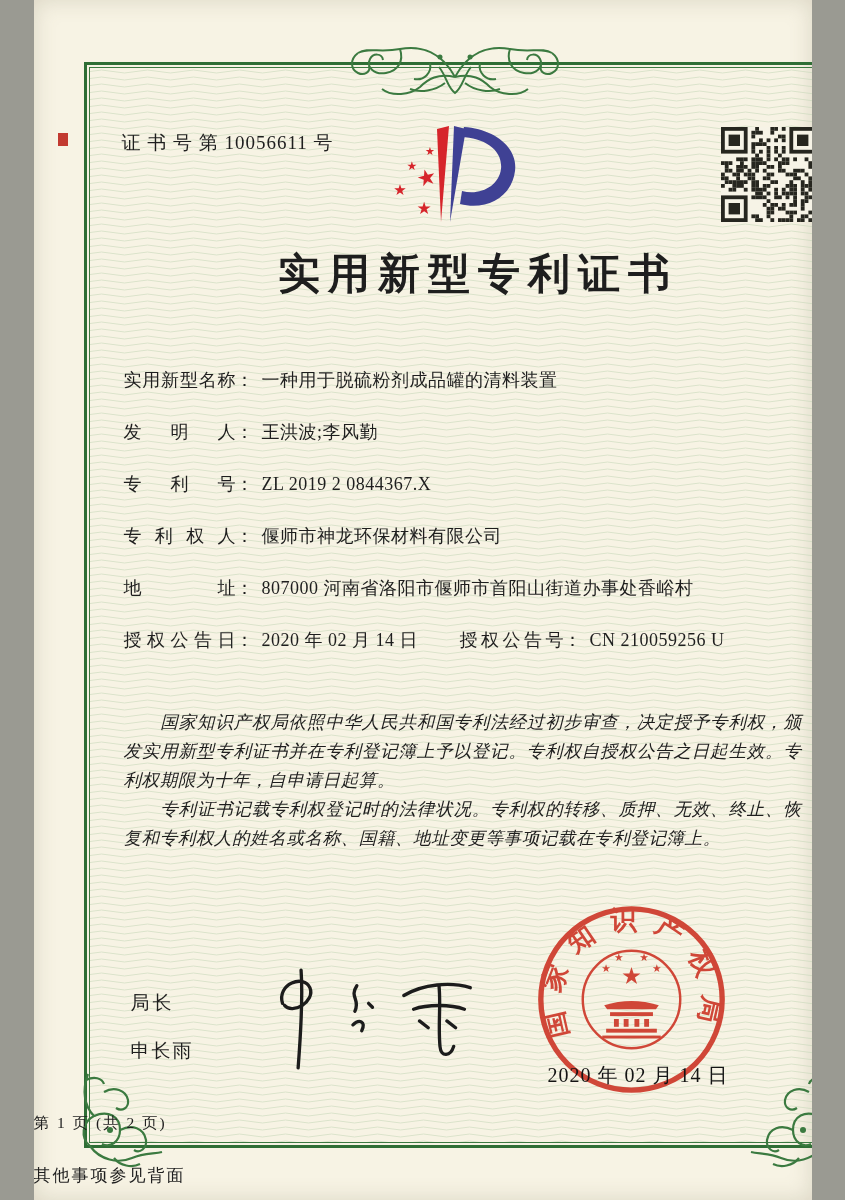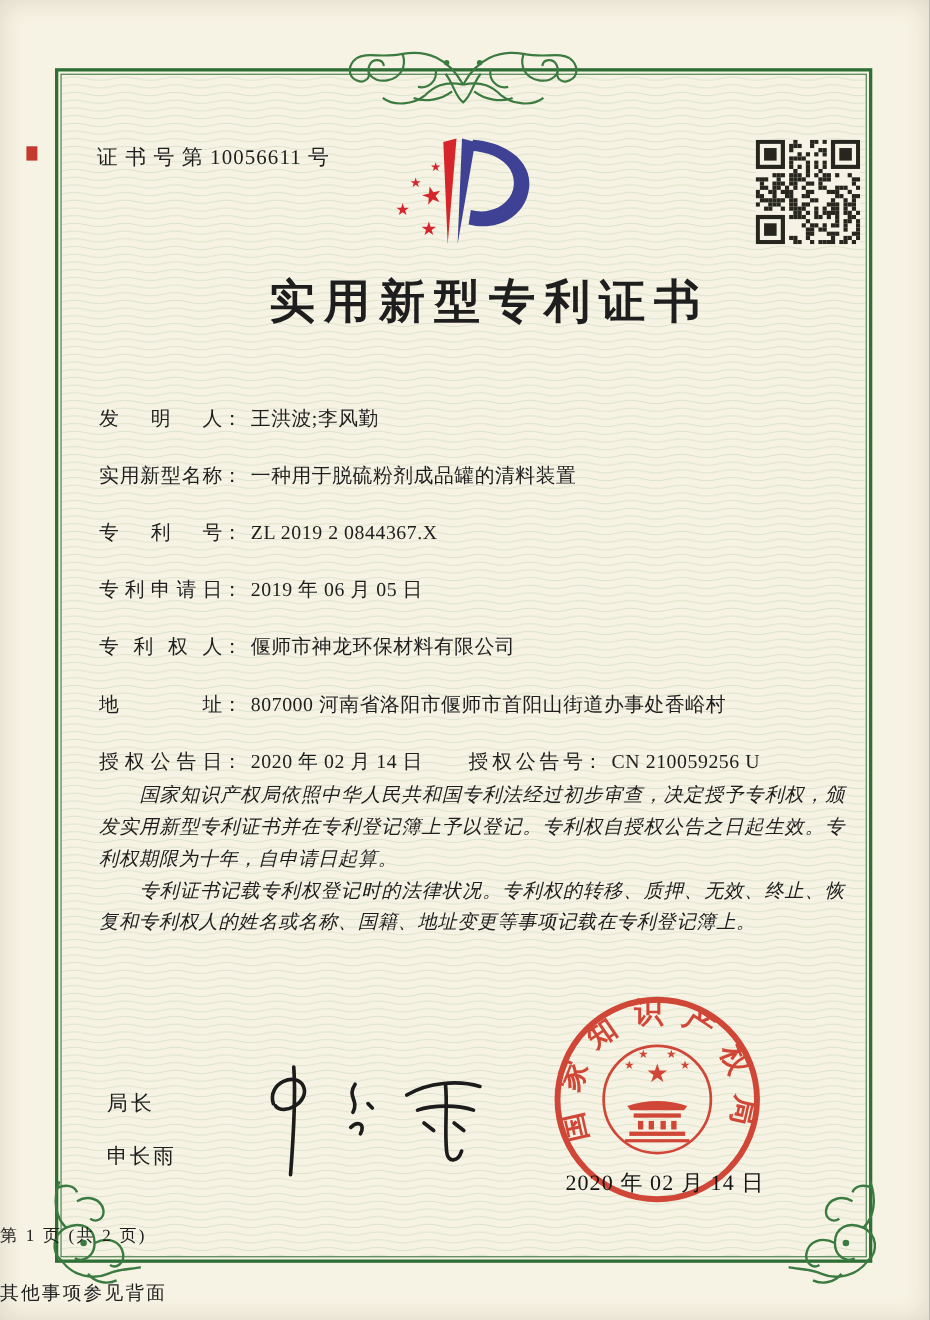--- a/index.html
+++ b/index.html
@@ -1,17 +1,17 @@
 <!DOCTYPE html>
 <html><head>
 <meta charset="utf-8">
 <style>
   html,body{margin:0;padding:0;background:#9a9a92;}
   .page{
-    position:relative;width:845px;height:1200px;margin:0 auto;
+    position:relative;width:778px;height:1200px;margin:0 auto;
     background:#f7f3e4;overflow:hidden;
     font-family:"Liberation Serif","DejaVu Serif",serif;color:#1e1e1e;
     box-shadow:inset 0 0 22px rgba(120,110,80,.22);
   }
   .frame{position:absolute;left:50px;top:62px;width:743px;height:1086px;
     box-sizing:border-box;border:3px solid #2f6e35;z-index:2;}
   .frame::after{content:'';position:absolute;inset:2px;border:1px solid #3d7a42;}
   .waves{position:absolute;left:56px;top:68px;z-index:1;opacity:.55;}
   .reg-mark{position:absolute;left:24px;top:133px;width:10px;height:13px;background:#c23a30;z-index:3;}
   .cert-no{position:absolute;left:88px;top:130px;font-size:19px;letter-spacing:1px;z-index:4;}
@@ -330,30 +330,27 @@
         <rect x="0" y="72" width="28" height="28" fill="#26261f"></rect>
         <rect x="4" y="76" width="20" height="20" fill="#f6f3e6"></rect>
         <rect x="8" y="80" width="12" height="12" fill="#26261f"></rect>
       </g>
   </svg>
 
   <div class="title">实用新型专利证书</div>
 
   <div class="fields">
     <div class="frow">
+      <span class="flabel">实用新型名称</span><span>：</span><span class="fvalue">一种用于脱硫粉剂成品罐的清料装置</span>
+    </div>
+    <div class="frow">
       <span class="flabel">发明人</span><span>：</span><span class="fvalue">王洪波;李风勤</span>
     </div>
     <div class="frow">
-      <span class="flabel">实用新型名称</span><span>：</span><span class="fvalue">一种用于脱硫粉剂成品罐的清料装置</span>
-    </div>
-    <div class="frow">
       <span class="flabel">专利号</span><span>：</span><span class="fvalue">ZL 2019 2 0844367.X</span>
-    </div>
-    <div class="frow">
-      <span class="flabel">专利申请日</span><span>：</span><span class="fvalue">2019 年 06 月 05 日</span>
     </div>
     <div class="frow">
       <span class="flabel">专利权人</span><span>：</span><span class="fvalue">偃师市神龙环保材料有限公司</span>
     </div>
     <div class="frow">
       <span class="flabel">地址</span><span>：</span><span class="fvalue">807000 河南省洛阳市偃师市首阳山街道办事处香峪村</span>
     </div>
     <div class="frow">
       <span class="flabel">授权公告日</span><span>：</span><span class="fvalue">2020 年 02 月 14 日</span>
       <span class="grant-pair">

